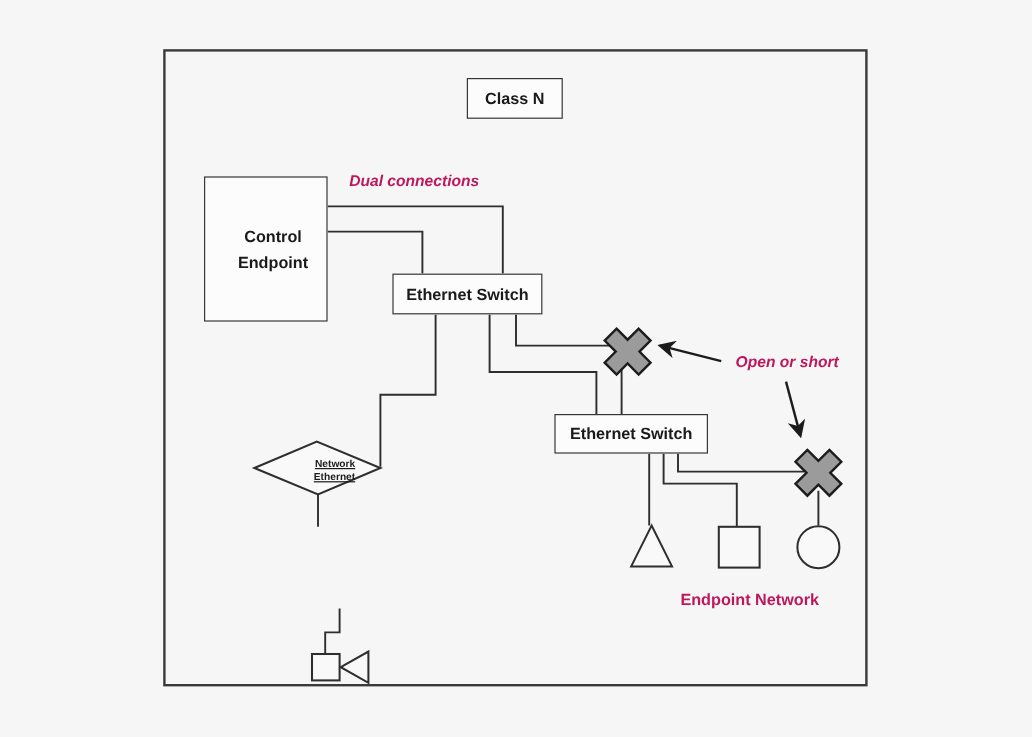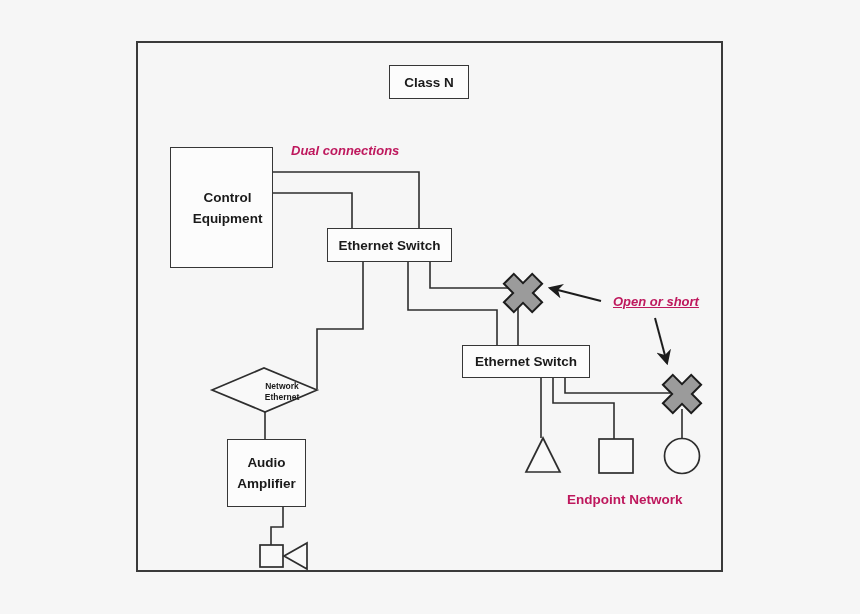--- a/index.html
+++ b/index.html
@@ -38,26 +38,26 @@
   }
   .box-classn{left:389px;top:65px;width:80px;height:34px;}
   .box-control{left:170px;top:147px;width:103px;height:121px;padding-left:12px;}
   .box-switch1{left:327px;top:228px;width:125px;height:34px;}
   .box-switch2{left:462px;top:345px;width:128px;height:33px;}
   .box-amp{left:227px;top:439px;width:79px;height:68px;}
   .float-label{
     position:absolute;z-index:3;color:#be185d;white-space:nowrap;
   }
   .lbl-dual{left:291px;top:143px;font-size:13px;font-style:italic;font-weight:600;}
-  .lbl-open{left:613px;top:294px;font-size:13px;font-style:italic;font-weight:600;text-decoration:underline;}
+  .lbl-open{left:613px;top:294px;font-size:13px;font-style:italic;font-weight:600;}
   .lbl-endpoint{left:567px;top:492px;font-size:13.5px;font-weight:600;}
   .diamond-text{
-    position:absolute;left:236px;top:381px;width:92px;
-    text-align:center;font-size:8.5px;font-weight:600;line-height:10.5px;
-    color:#1a1a1a;z-index:3;
+    position:absolute;left:204px;top:381px;width:92px;
+    text-align:right;font-size:8.5px;font-weight:600;line-height:10.5px;
+    color:#1a1a1a;z-index:3;text-decoration:underline;
   }
   .wire{fill:none;stroke:#2e2e2e;stroke-width:1.6;}
   .shape{fill:#f9f9f9;stroke:#2e2e2e;stroke-width:1.7;}
   .fault{fill:#9b9b9b;stroke:#1c1c1c;stroke-width:2;stroke-linejoin:miter;}
   .arrow-line{fill:none;stroke:#1c1c1c;stroke-width:2;}
 </style>
 </head>
 <body>
 
 <div id="stage">
@@ -111,35 +111,31 @@
     <line class="arrow-line" x1="601" y1="301" x2="550" y2="288" marker-end="url(#arrowhead)"></line>
     <line class="arrow-line" x1="655" y1="318" x2="667" y2="363" marker-end="url(#arrowhead)"></line>
   </svg>
 
   <div class="node-box box-classn">
     <span>Class N</span>
   </div>
 
   <div class="node-box box-control">
     <span>Control</span>
-    <span>Equipment</span>
+    <span>Endpoint</span>
   </div>
 
   <div class="node-box box-switch1">
     <span>Ethernet Switch</span>
   </div>
 
   <div class="node-box box-switch2">
     <span>Ethernet Switch</span>
   </div>
 
-  <div class="node-box box-amp">
-    <span>Audio</span>
-    <span>Amplifier</span>
-  </div>
 
   <div class="diamond-text">
     <div>Network</div>
     <div>Ethernet</div>
   </div>
 
   <div class="float-label lbl-dual">Dual connections</div>
   <div class="float-label lbl-open">Open or short</div>
   <div class="float-label lbl-endpoint">Endpoint Network</div>
 

